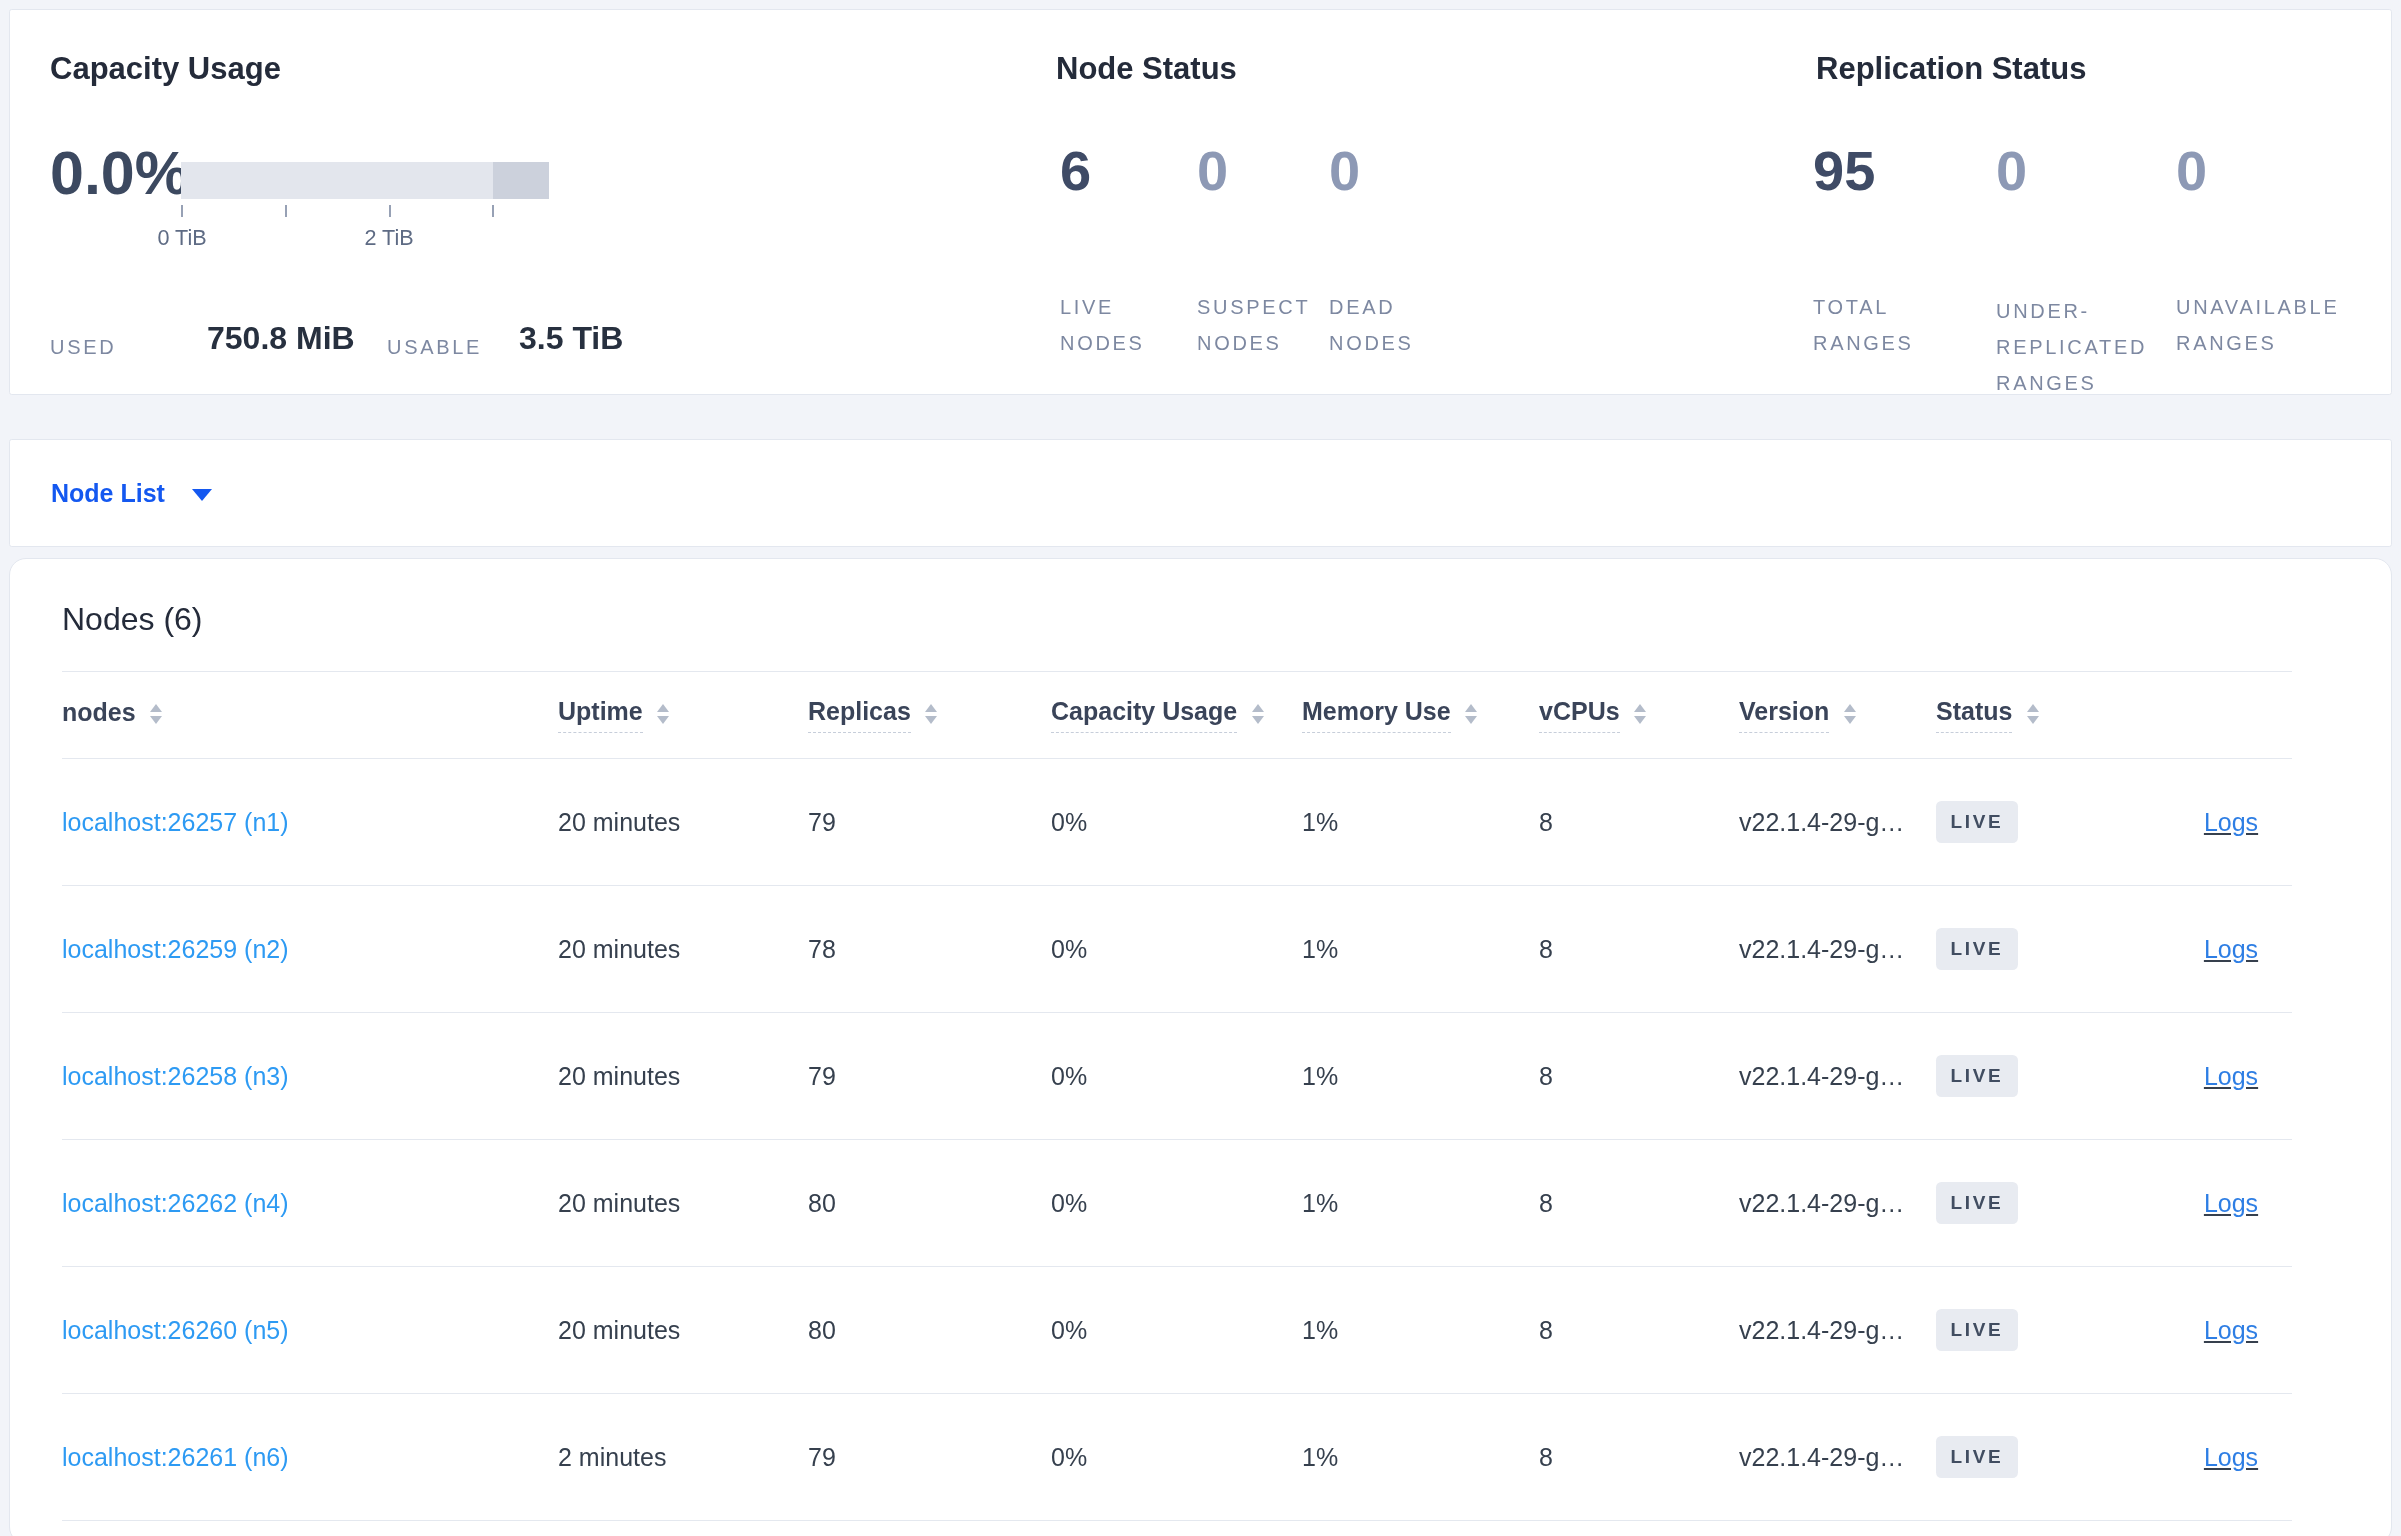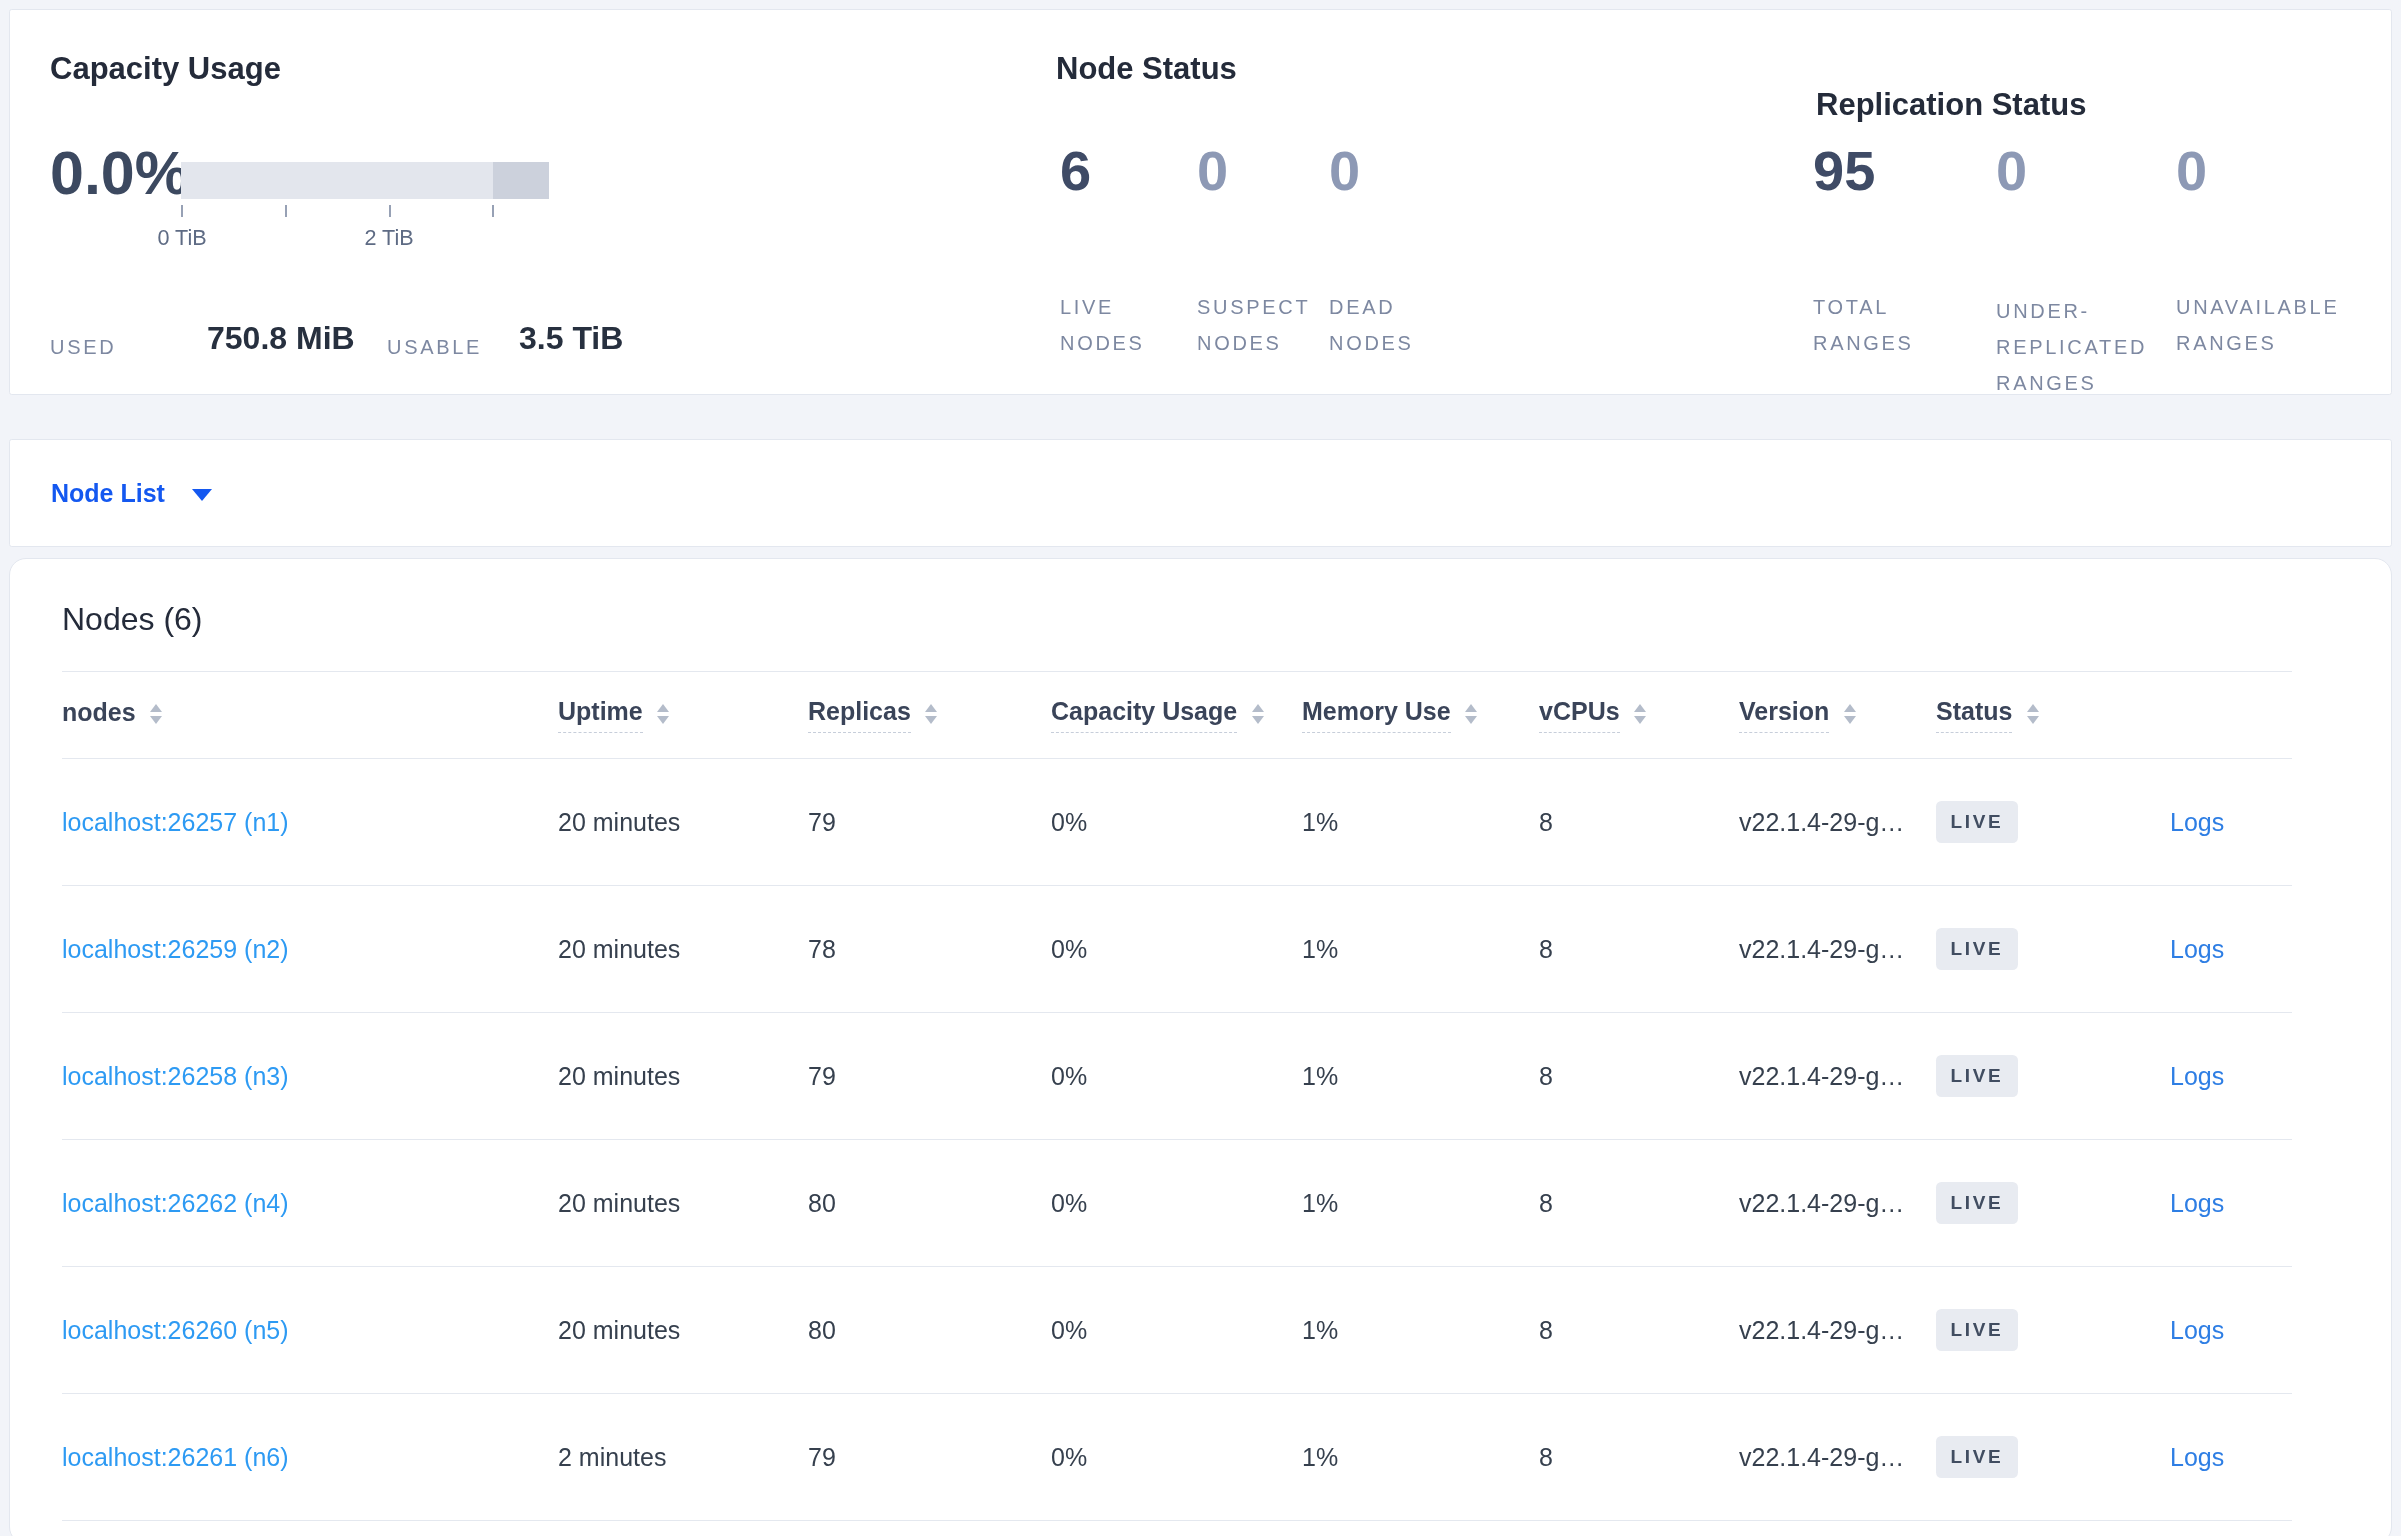--- a/index.html
+++ b/index.html
@@ -17,21 +17,21 @@
     margin:0 9px;
   }
   
   #top-card { height:386px; margin-top:9px; position:relative; }
   .panel-title {
     position:absolute; top:41px;
     font-size:31px; font-weight:600; color:#242b3a;
   }
   #cap-title { left:40px; }
   #node-title { left:1046px; }
-  #repl-title { left:1806px;margin-top:36px; }
+  #repl-title { left:1806px; }
 
   .big-pct {
     position:absolute; left:40px; top:128px;
     font-size:61px; font-weight:700; color:#3c4960;
   }
   #cap-bar {
     position:absolute; left:171px; top:152px;
     width:368px; height:37px; background:#e3e6ed;
   }
   #cap-bar .dark {
@@ -105,21 +105,21 @@
     border-bottom:8px solid #b4bcca;
   }
   .sort .down {
     width:0; height:0;
     border-left:6.3px solid transparent; border-right:6.3px solid transparent;
     border-top:8px solid #b4bcca;
   }
   .trow { height:127px; font-size:25px; color:#36404e; }
   .nodelink { color:#2d9af3; cursor:pointer; text-decoration:none; }
   .logslink { color:#2e7ee4; cursor:pointer; text-decoration:none; }
-  .td-logs { text-align:left; }
+  .td-logs { text-align:center;text-decoration:underline; }
   .badge {
     display:inline-block;
     background:#e8ebf1; border-radius:5.4px;
     padding:10px 14.4px;
     font-size:19px; font-weight:700; letter-spacing:2.7px; color:#414d61;
   }
 </style>
 </head>
 <body>
 

